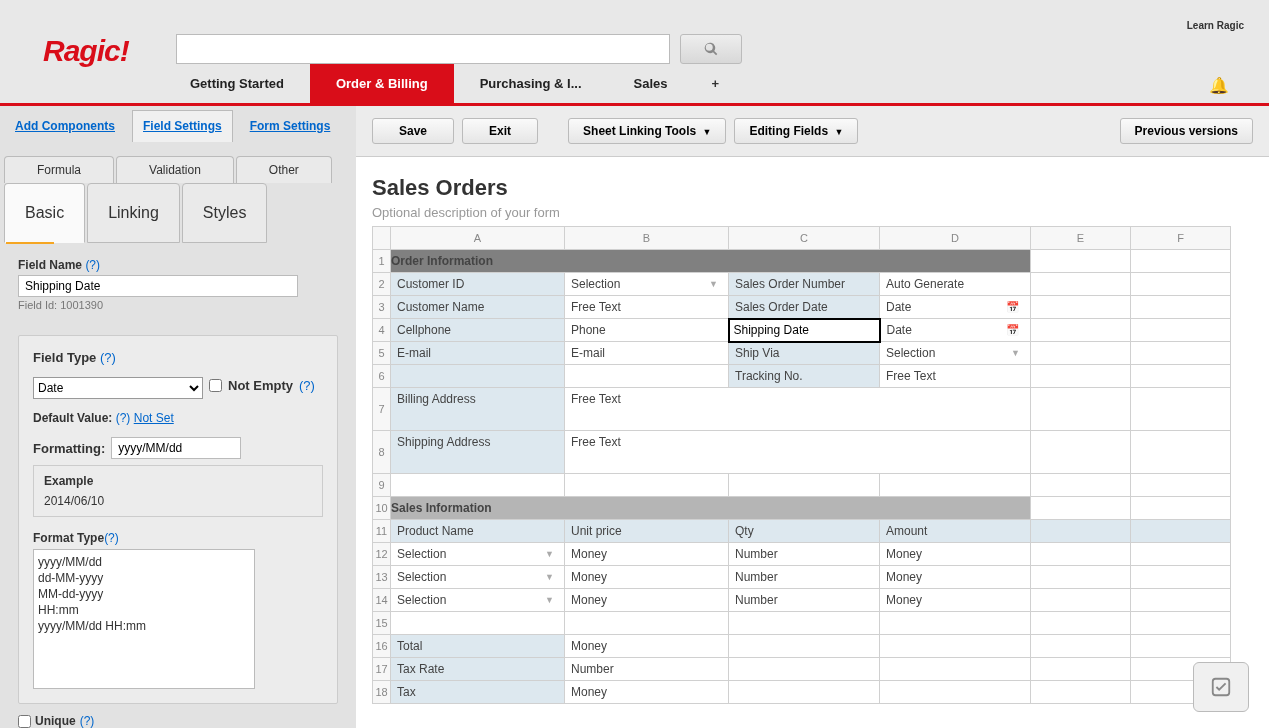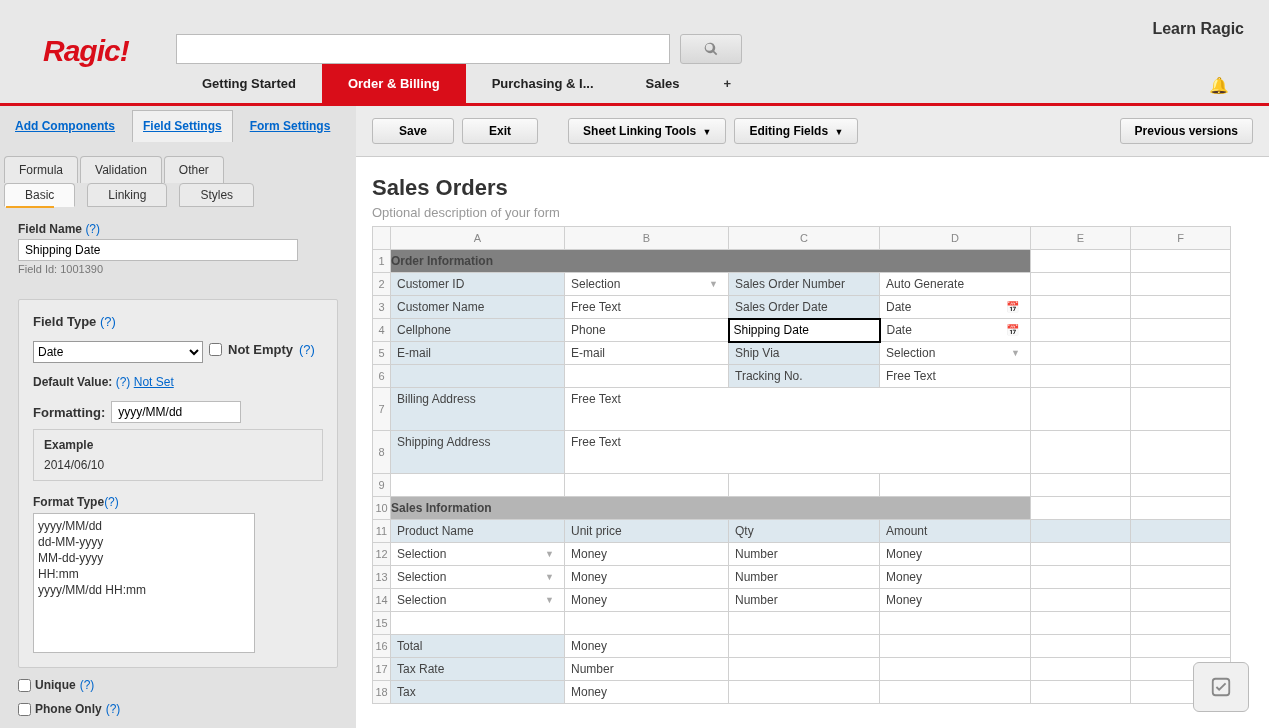--- a/index.html
+++ b/index.html
@@ -1,42 +1,42 @@
 <!DOCTYPE html>
 <html><head>
 <meta charset="utf-8">
 <style>
 * { box-sizing: border-box; margin: 0; padding: 0; font-family: "Helvetica Neue", Arial, sans-serif; }
 body { background: #e8e8e8; font-size: 13px; color: #333; }
 
 .top-bar { height: 103px; position: relative; }
 .logo { position: absolute; left: 43px; top: 34px; font-size: 30px; font-weight: bold; color: #d90d19; font-style: italic; letter-spacing: -1px; }
-.learn-link { position: absolute; right: 25px; top: 20px; font-weight: bold; color: #333; font-size: 16px; text-align: center; }
+.learn-link { position: absolute; right: 25px; top: 20px; font-weight: bold; color: #333; font-size: 10px; text-align: center; }
 .search-wrap { position: absolute; left: 176px; top: 34px; display: flex; gap: 10px; align-items: center; }
 .search-input { width: 494px; height: 30px; border: 1px solid #bbb; background: #fff; padding: 0 8px; }
 .search-btn { width: 62px; height: 30px; background: linear-gradient(#eee, #d8d8d8); border: 1px solid #bbb; border-radius: 3px; display: flex; align-items: center; justify-content: center; }
 .search-btn svg { width: 14px; height: 14px; fill: #888; }
 
-.main-tabs { position: absolute; bottom: 0; left: 176px; display: flex; align-items: flex-end; }
+.main-tabs { position: absolute; bottom: 0; left: 164px; display: flex; align-items: flex-end; }
 .main-tab { padding: 12px 26px; font-weight: bold; color: #222; cursor: pointer; font-size: 13px; }
 .main-tab.active { background: #d90d19; color: #fff; }
 .add-tab { padding: 12px 18px; font-weight: bold; color: #333; cursor: pointer; }
 .bell { position: absolute; right: 40px; bottom: 8px; color: #999; font-size: 16px; }
 
 .red-line { height: 3px; background: #d90d19; }
 
 .content { display: flex; }
 
 .sidebar { width: 356px; background: #e2e2e2; min-height: 620px; position: relative; }
 .side-tabs-top { display: flex; padding: 4px 4px 0 4px; gap: 6px;}
 .side-tab-link { padding: 8px 10px; font-size: 12px; font-weight: bold; color: #0066cc; text-decoration: underline; cursor: pointer; border: 1px solid transparent;}
 .side-tab-link.active { background: #f0f0f0; border: 1px solid #bbb; border-bottom: none;}
 .side-tab-row2, .side-tab-row3 { display: flex; padding-left: 4px; }
-.side-tab2 { padding: 6px 14px; border: 1px solid #bbb; background: #eaeaea; font-size: 12px; cursor: pointer; border-bottom: none; border-radius: 4px 4px 0 0; margin-right: 2px; margin-top: 14px;}
-.side-tab3 { padding: 4px 20px; border: 1px solid #bbb; background: #eaeaea; font-size: 12px; cursor: pointer; border-radius: 4px 4px 0 0; margin-right: 12px;}
+.side-tab2 { padding: 6px 32px; border: 1px solid #bbb; background: #eaeaea; font-size: 12px; cursor: pointer; border-bottom: none; border-radius: 4px 4px 0 0; margin-right: 2px; margin-top: 14px;}
+.side-tab3 { padding: 20px 20px; border: 1px solid #bbb; background: #eaeaea; font-size: 16px; cursor: pointer; border-radius: 4px 4px 0 0; margin-right: 2px;}
 .side-tab3.active { background: #fafafa; border-bottom: 1px solid #fafafa; }
 .side-orange { height: 2px; background: #f5a623; width: 48px; margin-left: 6px; margin-top:-1px; position: relative; z-index:2;}
 .side-body { padding: 14px 18px; }
 .field-label { font-weight: bold; font-size: 12px; margin-bottom: 3px; }
 .help { color: #0066cc; cursor: pointer; font-weight: normal;}
 .field-input { width: 280px; height: 22px; border: 1px solid #bbb; padding: 0 6px; font-size: 12px;}
 .field-id { text-align: left; color: #777; font-size: 11px; margin-top: 2px; width: 280px;}
 .panel { background: #ececec; border: 1px solid #ccc; padding: 14px; margin-top: 24px; border-radius: 2px;}
 .select { margin-top: 6px; width: 170px; height: 22px; border: 1px solid #999; background: #fff; font-size: 12px;}
 .inline-row { display: flex; align-items: center; gap: 6px;}

